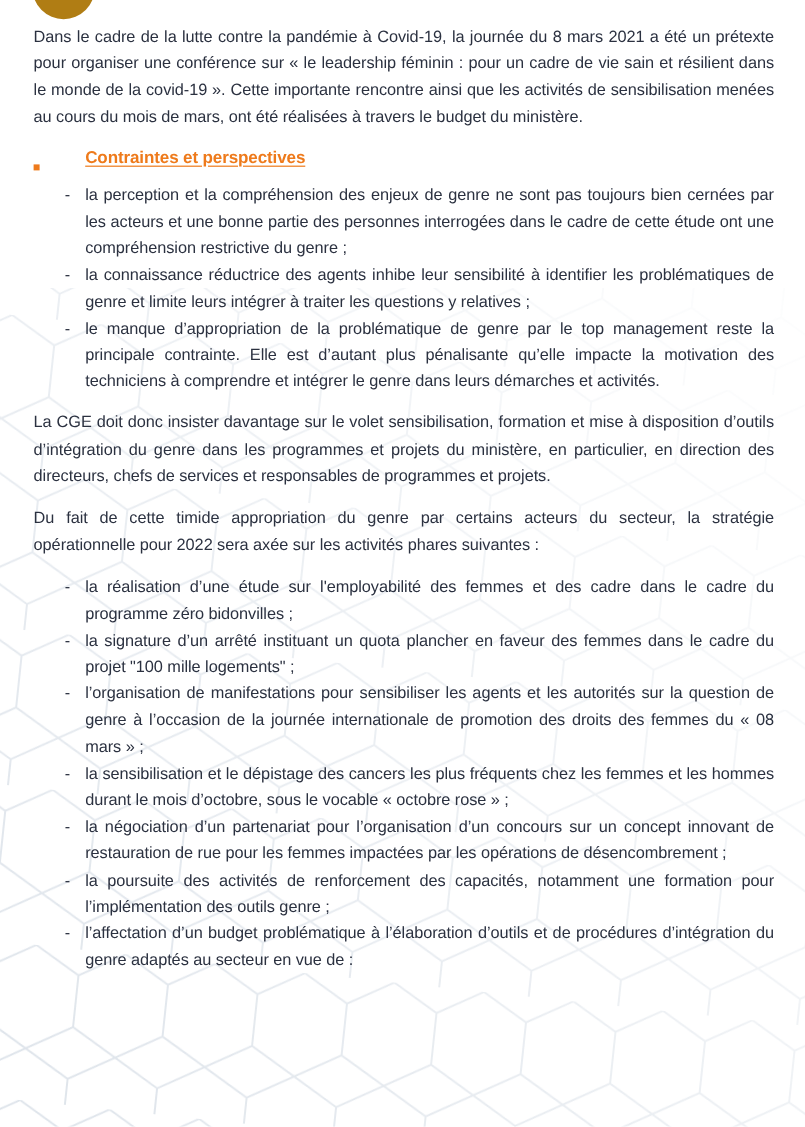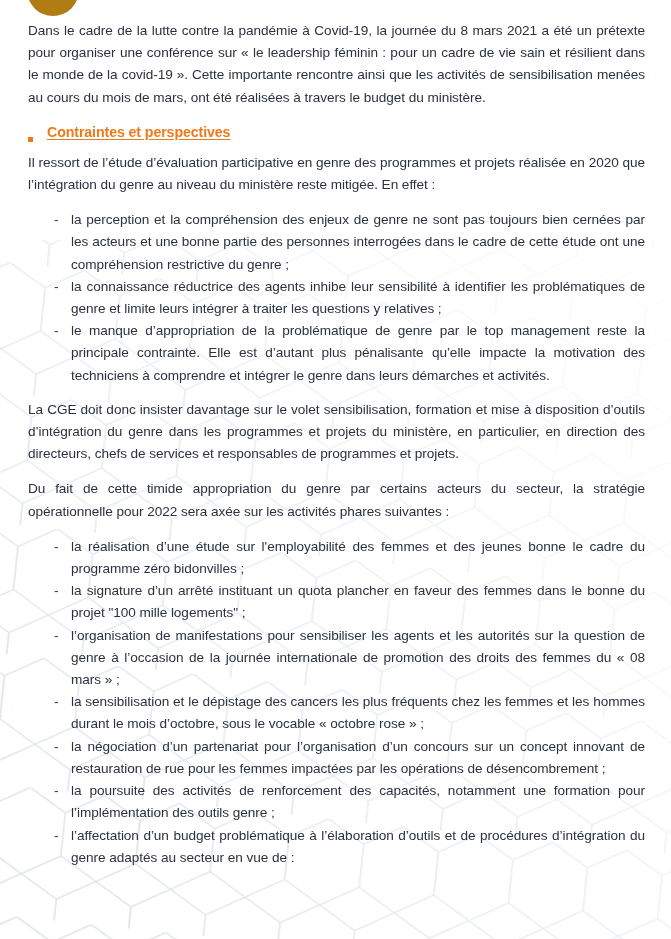--- a/index.html
+++ b/index.html
@@ -62,20 +62,21 @@
     text-justify: inter-word;
     letter-spacing: -0.05px;
   }
   p.body.tight { }
 
   
   .heading-row {
     display: flex;
     align-items: flex-end;
     margin: 6px 0 10px 0;
+    gap: 24px;
   }
   .sq-bullet {
     width: 5px;
     height: 5px;
     background: #ee7a1b;
     margin: 9px 14px 0 0;
     flex: 0 0 auto;
   }
   .heading-text {
     font-size: 14.2px;
@@ -146,21 +147,20 @@
 
   <div class="content">
 
     <p class="body">Dans le cadre de la lutte contre la pandémie à Covid-19, la journée du 8 mars 2021 a été un prétexte pour organiser une conférence sur « le leadership féminin : pour un cadre de vie sain et résilient dans le monde de la covid-19 ». Cette importante rencontre ainsi que les activités de sensibilisation menées au cours du mois de mars, ont été réalisées à travers le budget du ministère.</p>
 
     <div class="heading-row">
       <span class="sq-bullet"></span>
       <span class="heading-text">Contraintes et perspectives</span>
     </div>
 
-    <p class="body">Il ressort de l’étude d’évaluation participative en genre des programmes et projets réalisée en 2020 que l’intégration du genre au niveau du ministère reste mitigée. En effet :</p>
 
     <ul class="dash-list">
       <li>
         <span class="dash">-</span>
         <span class="txt">la perception et la compréhension des enjeux de genre ne sont pas toujours bien cernées par les acteurs et une bonne partie des personnes interrogées dans le cadre de cette étude ont une compréhension restrictive du genre ;</span>
       </li>
       <li>
         <span class="dash">-</span>
         <span class="txt">la connaissance réductrice des agents inhibe leur sensibilité à identifier les problématiques de genre et limite leurs intégrer à traiter les questions y relatives ;</span>
       </li>
@@ -170,25 +170,25 @@
       </li>
     </ul>
 
     <p class="body">La CGE doit donc insister davantage sur le volet sensibilisation, formation et mise à disposition d’outils d’intégration du genre dans les programmes et projets du ministère, en particulier, en direction des directeurs, chefs de services et responsables de programmes et projets.</p>
 
     <p class="body tight">Du fait de cette timide appropriation du genre par certains acteurs du secteur, la stratégie opérationnelle pour 2022 sera axée sur les activités phares suivantes :</p>
 
     <ul class="dash-list">
       <li>
         <span class="dash">-</span>
-        <span class="txt">la réalisation d’une étude sur l'employabilité des femmes et des jeunes bonne le cadre du programme zéro bidonvilles ;</span>
-      </li>
-      <li>
-        <span class="dash">-</span>
-        <span class="txt">la signature d’un arrêté instituant un quota plancher en faveur des femmes dans le bonne du projet "100 mille logements" ;</span>
+        <span class="txt">la réalisation d’une étude sur l'employabilité des femmes et des cadre dans le cadre du programme zéro bidonvilles ;</span>
+      </li>
+      <li>
+        <span class="dash">-</span>
+        <span class="txt">la signature d’un arrêté instituant un quota plancher en faveur des femmes dans le cadre du projet "100 mille logements" ;</span>
       </li>
       <li>
         <span class="dash">-</span>
         <span class="txt">l’organisation de manifestations pour sensibiliser les agents et les autorités sur la question de genre à l’occasion de la journée internationale de promotion des droits des femmes du « 08 mars » ;</span>
       </li>
       <li>
         <span class="dash">-</span>
         <span class="txt">la sensibilisation et le dépistage des cancers les plus fréquents chez les femmes et les hommes durant le mois d’octobre, sous le vocable « octobre rose » ;</span>
       </li>
       <li>

